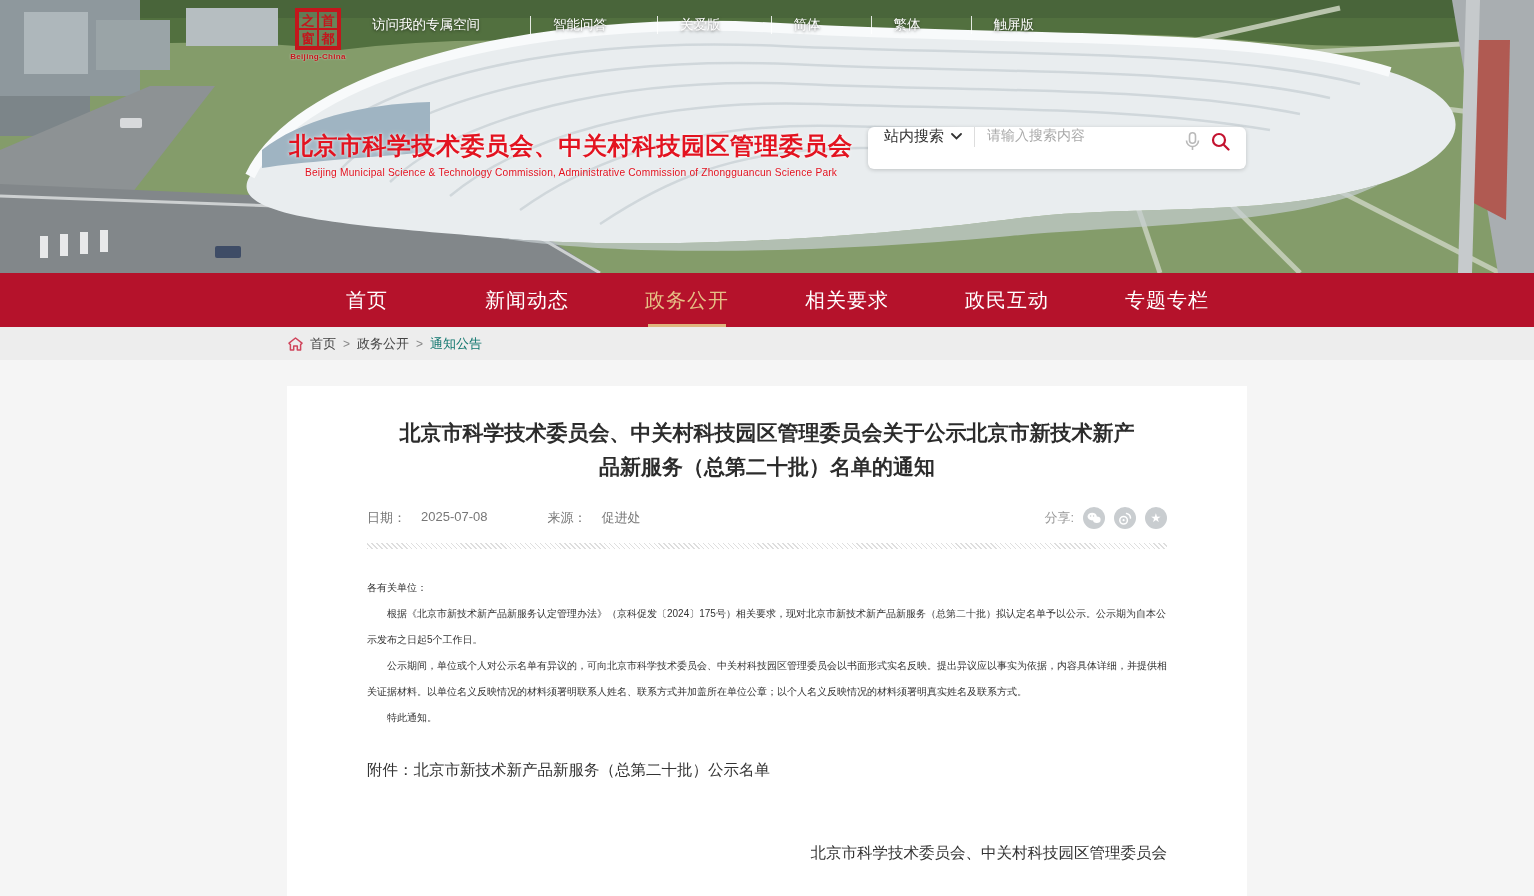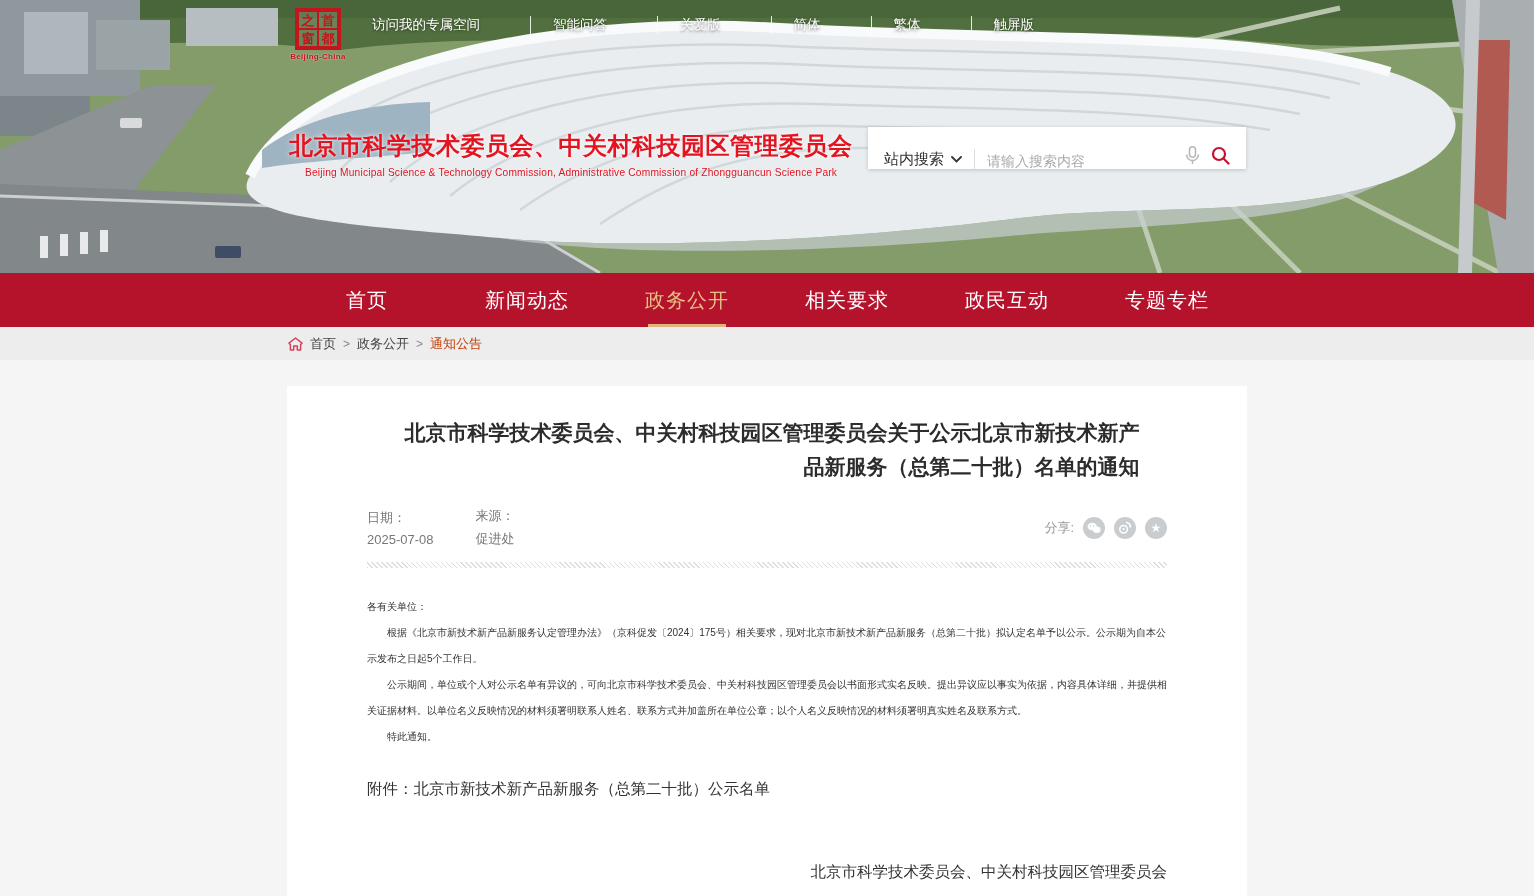--- a/index.html
+++ b/index.html
@@ -24,21 +24,21 @@
   .seal .cap { font-size:8px; font-weight:bold; color:#c3161c; margin-top:2px; letter-spacing:.3px;
     text-shadow:0 0 2px rgba(255,255,255,.7); }
 
   .sitetitle { position:absolute; left:289px; top:130px; }
   .sitetitle h1 { font-size:24px; font-weight:bold; color:#e31320; letter-spacing:.5px;
     text-shadow:0 0 3px rgba(255,255,255,.75),0 0 6px rgba(255,255,255,.5); white-space:nowrap; }
   .sitetitle .en { font-size:10.2px; color:#e31320; margin-top:5px; letter-spacing:.2px;
     text-shadow:0 0 3px rgba(255,255,255,.7); white-space:nowrap;padding-left:16px; }
 
   .searchbox { position:absolute; top:127px; left:868px; width:378px; height:42px;
-    background:#fff; border-radius:0; display:flex; align-items:flex-end;
+    background:#fff; border-radius:6px; display:flex; align-items:flex-start;
     box-shadow:0 1px 4px rgba(0,0,0,.18); padding:0 12px 0 16px; }
   .scope { display:flex; align-items:center; gap:7px; font-size:15px; color:#333; cursor:pointer; white-space:nowrap; }
   .searchbox .vline { width:1px; height:20px; background:#ddd; margin:0 12px; }
   .searchbox input { flex:1; border:none; outline:none; font-size:14px; color:#333;
     font-family:"Liberation Sans",sans-serif; background:transparent; }
   .searchbox input::placeholder { color:#aaa; }
   .icon-btn { display:flex; align-items:center; justify-content:center; width:28px; height:28px; cursor:pointer; }
 
   
   .mainnav { width:1534px; height:54px; background:#b5122b; }
@@ -47,32 +47,32 @@
     color:#fff; font-size:20px; letter-spacing:1px; text-decoration:none; position:relative; cursor:pointer; }
   .mainnav a.active { color:#e6c085; }
   .mainnav a.active::after { content:""; position:absolute; bottom:0; left:50%;
     transform:translateX(-50%); width:78px; height:3px; background:#dfb57e; }
 
   
   .crumbbar { width:1534px; height:33px; background:#ededed; display:flex; align-items:center; }
   .crumb { margin-left:288px; display:flex; align-items:center; gap:7px; font-size:13px; color:#444; }
   .crumb a { color:#444; text-decoration:none; cursor:pointer; }
   .crumb .sep { color:#888; font-size:12px; }
-  .crumb .current { color:#c2410c; }
+  .crumb .current { color:#0f766e; }
 
   
   .page { width:1534px; min-height:536px; background:#f5f5f5; padding-top:26px; }
   .card { width:960px; margin-left:287px; background:#fff; padding:30px 80px 70px; min-height:520px; }
 
-  .art-title { font-size:21px; font-weight:bold; color:#2c2c2c; text-align:right;
+  .art-title { font-size:21px; font-weight:bold; color:#2c2c2c; text-align:center;
     line-height:1.6; max-width:745px; margin:0 auto; }
 
   .meta { margin-top:24px; display:flex; align-items:center; font-size:13px; color:#777; }
-  .meta .grp { display:flex; gap:5px;flex-direction:column; }
-  .meta .grp + .grp { margin-left:42px; }
+  .meta .grp { display:flex; gap:15px; }
+  .meta .grp + .grp { margin-left:60px; }
   .meta .right { margin-left:auto; display:flex; align-items:center; gap:9px; color:#999;text-align:right; }
   .share-circle { width:22px; height:22px; border-radius:50%; background:#c9cdd0;
     display:flex; align-items:center; justify-content:center; cursor:pointer; color:#fff; font-size:12px; }
 
   .hatch { margin-top:14px; height:6px;
     background:repeating-linear-gradient(45deg,#dedede 0,#dedede 1px,transparent 1px,transparent 3.5px); }
 
   .body { margin-top:26px; font-size:10px; color:#333; line-height:26px; }
   .body p.indent { text-indent:2em; }
   .attach { margin-top:26px; font-size:15.5px; color:#333; line-height:26px; cursor:pointer;font-family:Liberation Serif, serif; }

